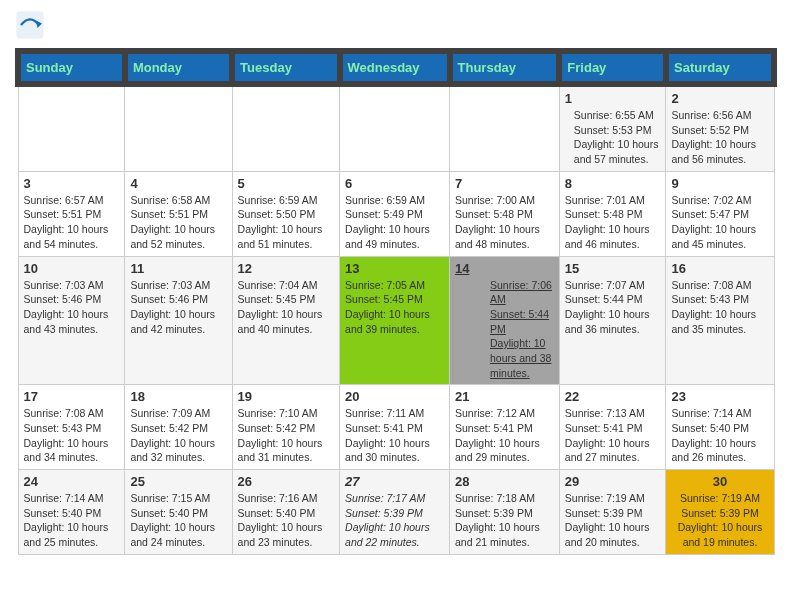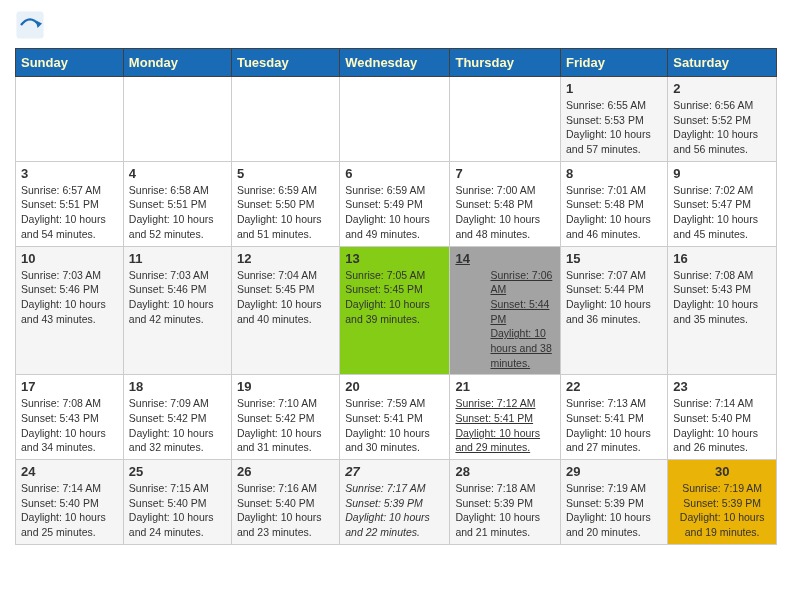--- a/index.html
+++ b/index.html
@@ -43,26 +43,26 @@
     .calendar-subtitle {
       font-size: 16px;
       color: #555;
     }
     table {
       width: 100%;
       border-collapse: collapse;
     }
     thead tr th {
       background-color: #1a6bb5;
-      color: #fef9c3;
+      color: #86efac;
       font-size: 13px;
       font-weight: bold;
       padding: 6px 5px;
       text-align: left;
-      border: 1px solid #404040;
+      border: 6px solid #404040;
     }
     tbody tr td {
       border: 1px solid #ccc;
       vertical-align: top;
       padding: 4px 5px;
       width: 113px;
       min-height: 80px;
       font-size: 11px;
       color: #333;
       background: #fff;
@@ -123,21 +123,21 @@
   </thead>
   <tbody id="calendar-body">
   <tr>
         <td class="empty-cell"></td>
         <td class="empty-cell"></td>
         <td class="empty-cell"></td>
         <td class="empty-cell"></td>
         <td class="empty-cell"></td>
         <td style="background: rgb(245, 245, 245);">
           <span class="day-num">1</span>
-          <div class="day-info" style="white-space: pre-line;">Sunrise: 6:55 AM
+          <div class="day-info" style="white-space: pre-line; margin-left: 9px;">Sunrise: 6:55 AM
 Sunset: 5:53 PM
 Daylight: 10 hours and 57 minutes.</div>
         </td>
         <td style="background: rgb(245, 245, 245);">
           <span class="day-num">2</span>
           <div class="day-info" style="white-space: pre-line;">Sunrise: 6:56 AM
 Sunset: 5:52 PM
 Daylight: 10 hours and 56 minutes.</div>
         </td>
       </tr>
@@ -243,27 +243,27 @@
 Daylight: 10 hours and 32 minutes.</div>
         </td>
         <td style="background: rgb(255, 255, 255);">
           <span class="day-num">19</span>
           <div class="day-info" style="white-space: pre-line;">Sunrise: 7:10 AM
 Sunset: 5:42 PM
 Daylight: 10 hours and 31 minutes.</div>
         </td>
         <td style="background: rgb(255, 255, 255);">
           <span class="day-num">20</span>
-          <div class="day-info" style="white-space: pre-line;">Sunrise: 7:59 AM
+          <div class="day-info" style="white-space: pre-line;">Sunrise: 7:11 AM
 Sunset: 5:41 PM
 Daylight: 10 hours and 30 minutes.</div>
         </td>
         <td style="background: rgb(255, 255, 255);">
           <span class="day-num">21</span>
-          <div class="day-info" style="white-space: pre-line; text-decoration: underline;">Sunrise: 7:12 AM
+          <div class="day-info" style="white-space: pre-line;">Sunrise: 7:12 AM
 Sunset: 5:41 PM
 Daylight: 10 hours and 29 minutes.</div>
         </td>
         <td style="background: rgb(255, 255, 255);">
           <span class="day-num">22</span>
           <div class="day-info" style="white-space: pre-line;">Sunrise: 7:13 AM
 Sunset: 5:41 PM
 Daylight: 10 hours and 27 minutes.</div>
         </td>
         <td style="background: rgb(255, 255, 255);">

